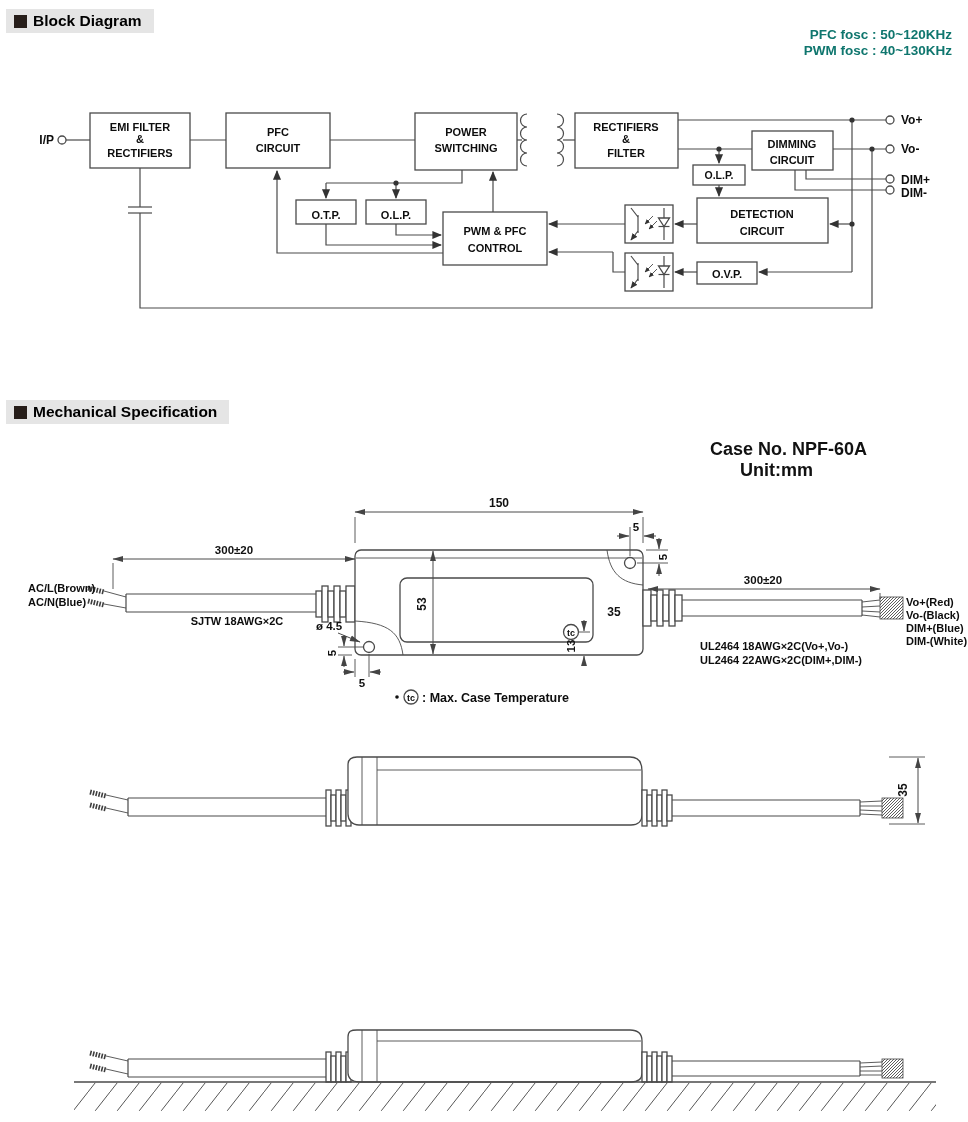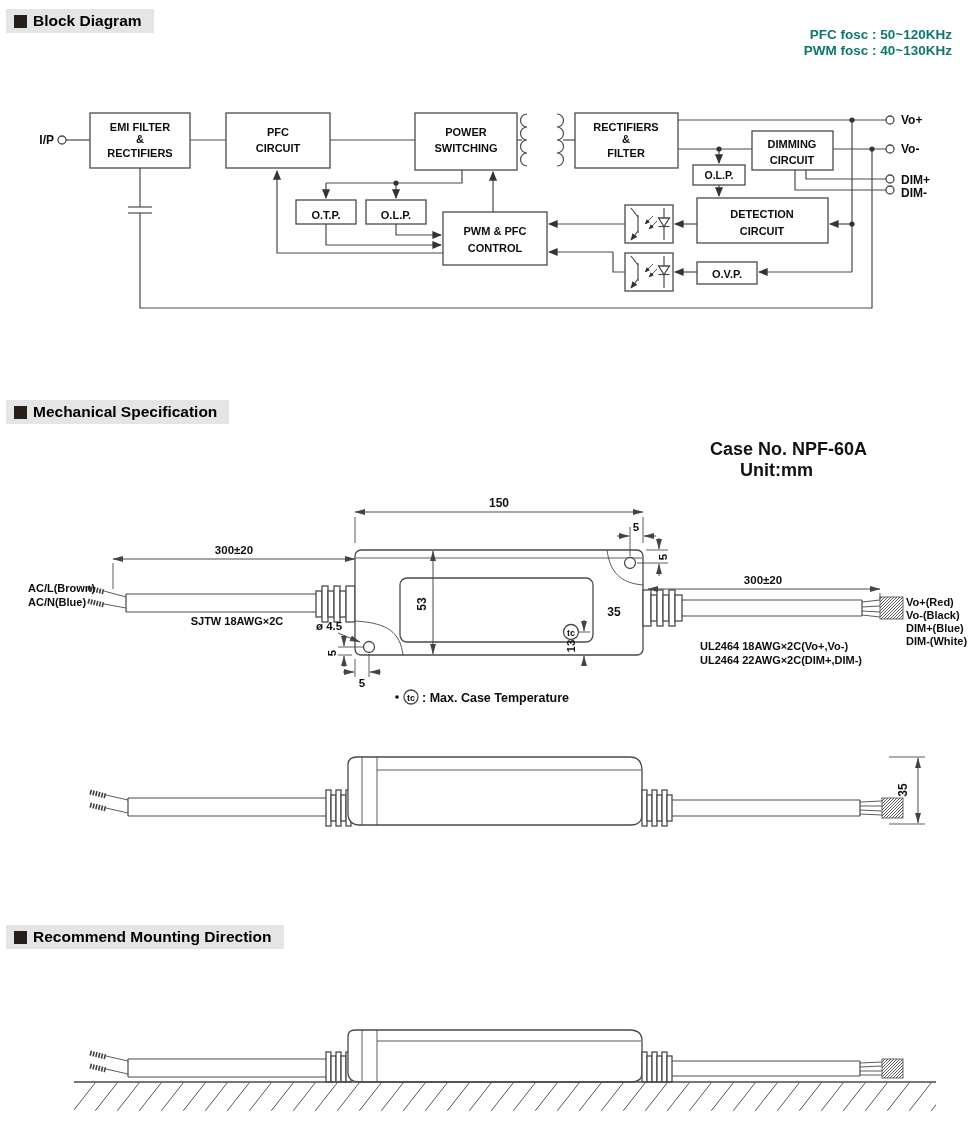--- a/index.html
+++ b/index.html
@@ -42,24 +42,20 @@
     <div>PWM fosc : 40~130KHz</div>
   </div>
   <div class="sec-h" style="left:6px;top:400px;">
     <span class="sq"></span>
     <span>Mechanical Specification</span>
   </div>
   <div class="caseline">
     <span>Case No. NPF-60A</span>
     <span class="unit">Unit:mm</span>
   </div>
-  <div class="sec-h" style="left:6px;top:925px;">
-    <span class="sq"></span>
-    <span>Recommend Mounting Direction</span>
-  </div>
 
   <svg style="top:0;" width="968" height="340" viewBox="0 0 968 340">
     <defs>
       <marker id="bae" viewBox="0 0 10 10" refX="9" refY="5" markerWidth="8" markerHeight="8" orient="auto">
         <path d="M0,0.8 L10,5 L0,9.2 Z" fill="#333"></path>
       </marker>
       <marker id="sa" viewBox="0 0 10 10" refX="9" refY="5" markerWidth="6" markerHeight="6" orient="auto">
         <path d="M0,0.8 L10,5 L0,9.2 Z" fill="#333"></path>
       </marker>
       <g id="optoSym">

